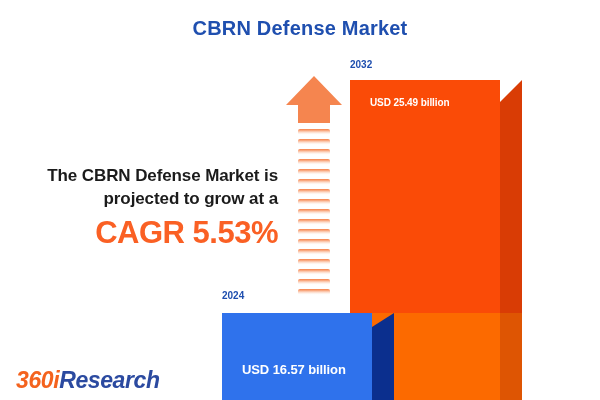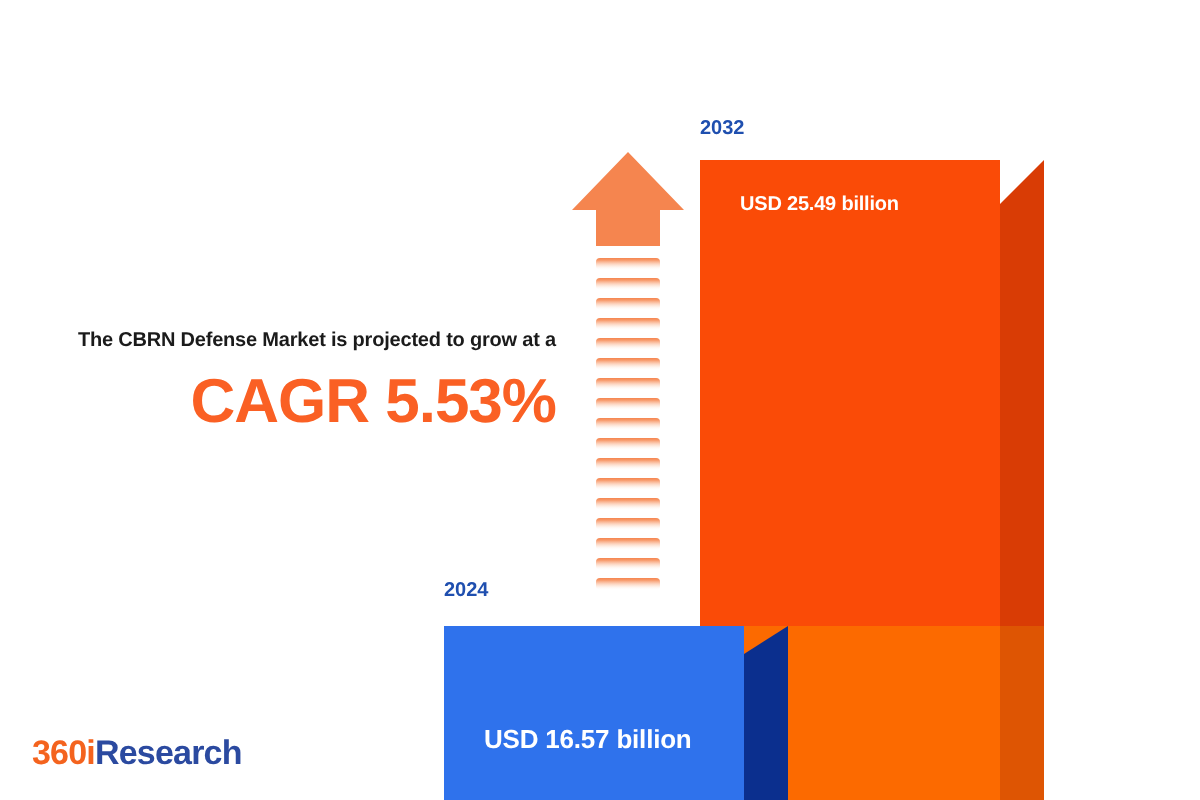--- a/index.html
+++ b/index.html
@@ -36,21 +36,21 @@
 
   
   #statement-block {
     position: absolute;
     left: 26px;
     top: 164px;
     width: 252px;
     text-align: right;
   }
   #statement-text {
-    font-size: 10px;
+    font-size: 17px;
     font-weight: bold;
     color: #1b1b1b;
     line-height: 1.36;
     letter-spacing: -0.1px;
   }
   #cagr-value {
     margin-top: 7px;
     font-size: 31px;
     font-weight: bold;
     color: #fa6024;
@@ -173,32 +173,34 @@
     color: #ffffff;
     letter-spacing: -0.1px;
     margin-top: 34px;
   }
 
   
   #logo {
     position: absolute;
     left: 16px;
     top: 367px;
-    font-size: 17px;
+    font-size: 23px;
     font-weight: bold;
     letter-spacing: -0.4px;
+    font-style: italic;
   }
   #logo .logo-360i { color: #f4631e; }
   #logo .logo-research { color: #2b4aa0; }
 </style>
 </head>
 <body>
 
 <div id="infographic">
 
+  <div id="chart-title">CBRN Defense Market</div>
 
   <div id="statement-block">
     <div id="statement-text">The CBRN Defense Market is projected to grow at a</div>
     <div id="cagr-value">CAGR 5.53%</div>
   </div>
 
   <div id="growth-arrow">
     <svg width="56" height="222" viewBox="0 0 56 222" xmlns="http://www.w3.org/2000/svg">
       <defs>
         <linearGradient id="arrowFade" x1="0" y1="0" x2="0" y2="1">

